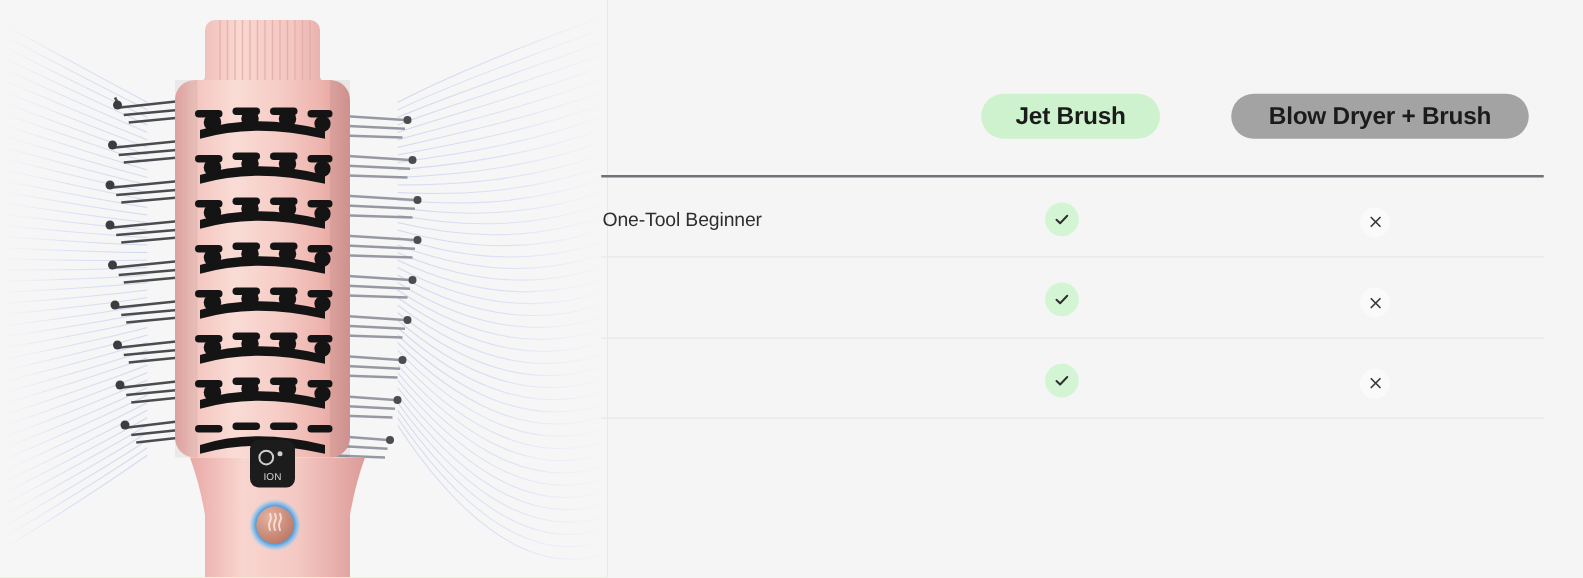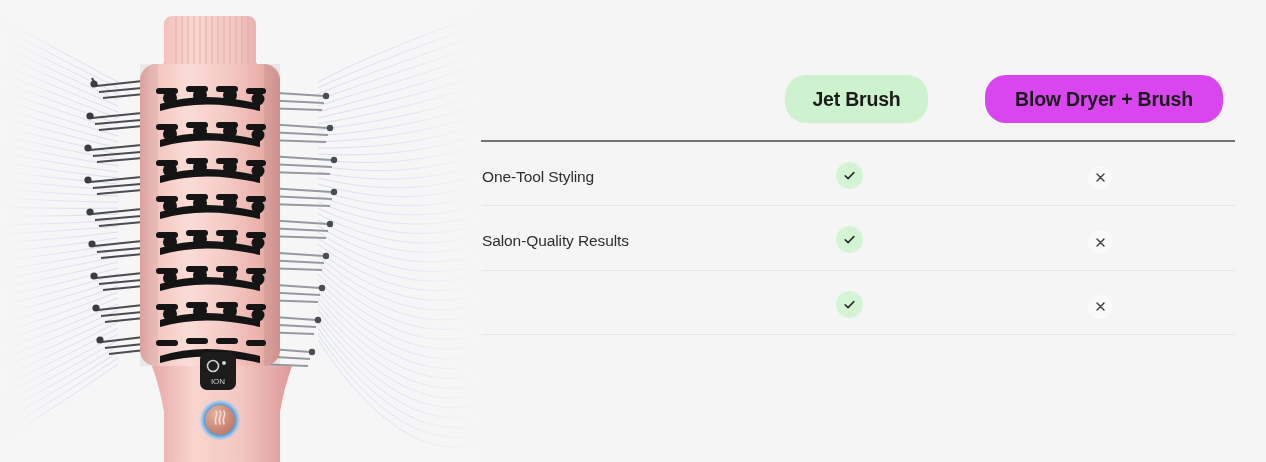--- a/index.html
+++ b/index.html
@@ -24,28 +24,28 @@
   .device{position:absolute;left:0;top:0;width:486px;height:462px;}
 
   
   .compare{
     position:absolute;left:480px;top:0;width:786px;height:462px;
   }
   .pills{
     position:absolute;top:75px;left:0;width:760px;height:42px;
   }
   .pill{
-    position:absolute;top:0;height:48px;border-radius:21px;
+    position:absolute;top:0;height:36px;border-radius:21px;
     display:flex;align-items:center;justify-content:center;
     font-size:19.5px;font-weight:bold;letter-spacing:-0.2px;
     color:#1b1b1b;
     box-sizing:border-box;
   }
   .pill-a{left:305px;width:143px;background:#cdf2cd;}
-  .pill-b{left:505px;width:238px;background:#d946ef;}
+  .pill-b{left:505px;width:238px;background:#a3a3a3;}
 
   .table{
     position:absolute;left:1px;top:140px;width:754px;
   }
   .tbl-top{
     position:absolute;top:0;left:0;width:754px;height:1.5px;background:#6f7277;
   }
   .row{
     position:relative;height:64.5px;
   }
@@ -495,37 +495,36 @@
       </div>
       <div class="pill pill-b">
         <span>Blow Dryer + Brush</span>
       </div>
     </div>
 
     <div class="table">
       <div class="tbl-top"></div>
 
       <div class="row" style="margin-top:1.5px;">
-        <div class="feat">One-Tool Styling</div>
+        <div class="feat">One-Tool Beginner</div>
         <div class="cell-yes">
           <svg width="15" height="15" viewBox="0 0 15 15">
             <path d="M3.2,7.8 L6.1,10.6 L11.8,4.6" fill="none" stroke="#2f2f2f" stroke-width="1.6" stroke-linecap="round" stroke-linejoin="round"></path>
           </svg>
         </div>
         <div class="cell-no">
           <svg width="13" height="13" viewBox="0 0 13 13">
             <path d="M3,3 L10,10 M10,3 L3,10" fill="none" stroke="#3a3a3a" stroke-width="1.4" stroke-linecap="round"></path>
           </svg>
         </div>
         <div class="row-sep"></div>
       </div>
 
 
       <div class="row">
-        <div class="feat">Salon-Quality Results</div>
         <div class="cell-yes">
           <svg width="15" height="15" viewBox="0 0 15 15">
             <path d="M3.2,7.8 L6.1,10.6 L11.8,4.6" fill="none" stroke="#2f2f2f" stroke-width="1.6" stroke-linecap="round" stroke-linejoin="round"></path>
           </svg>
         </div>
         <div class="cell-no">
           <svg width="13" height="13" viewBox="0 0 13 13">
             <path d="M3,3 L10,10 M10,3 L3,10" fill="none" stroke="#3a3a3a" stroke-width="1.4" stroke-linecap="round"></path>
           </svg>
         </div>

